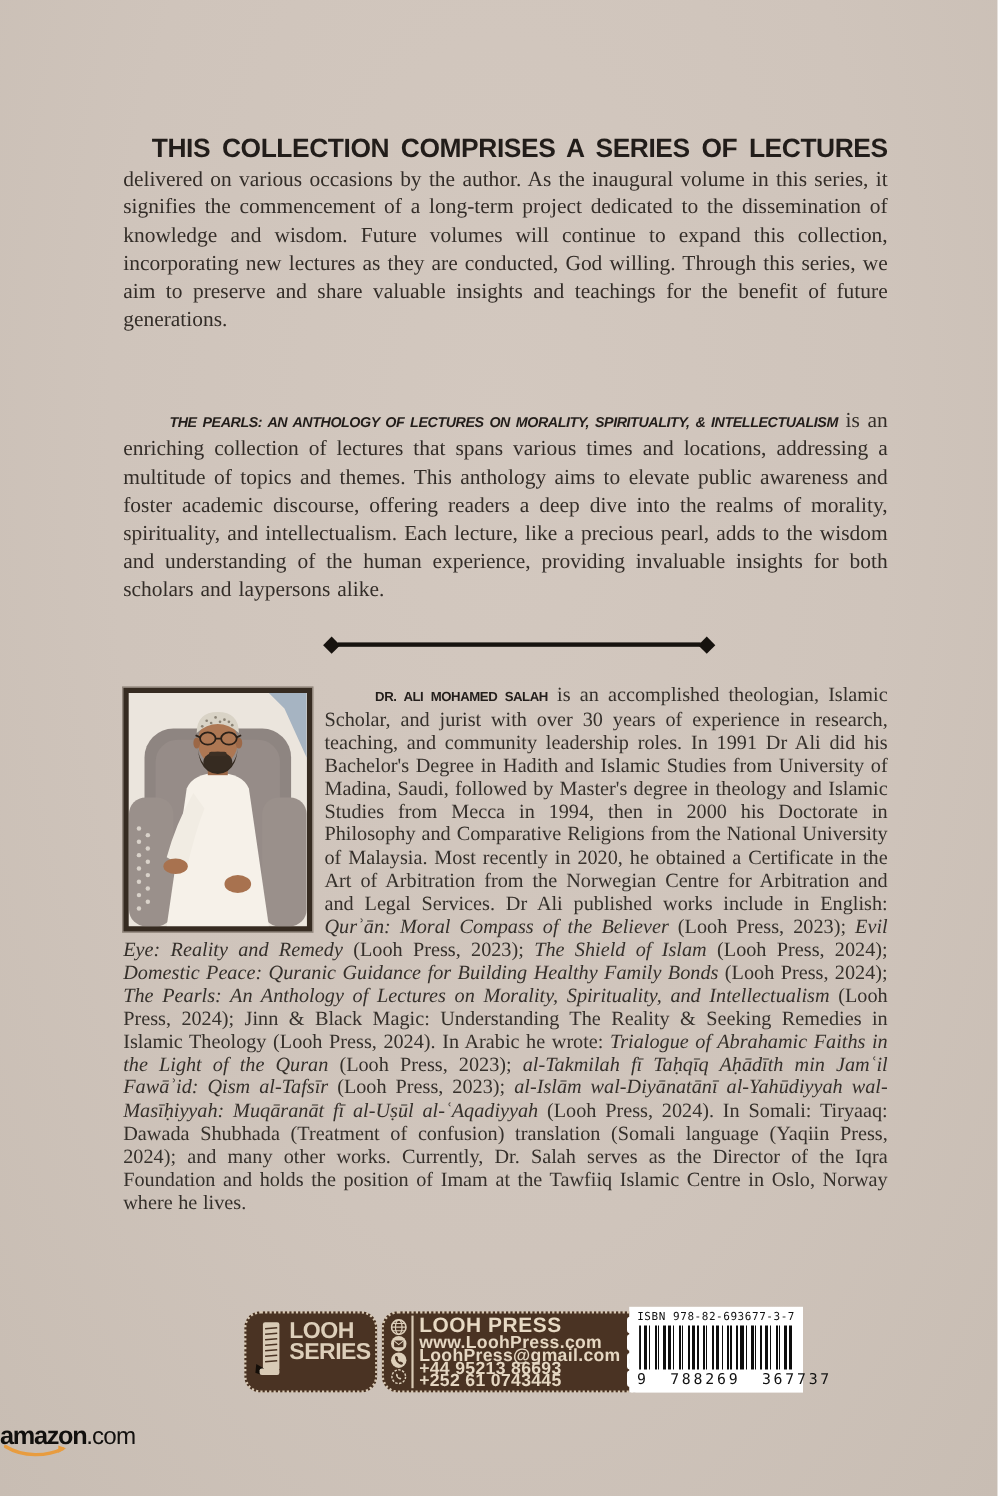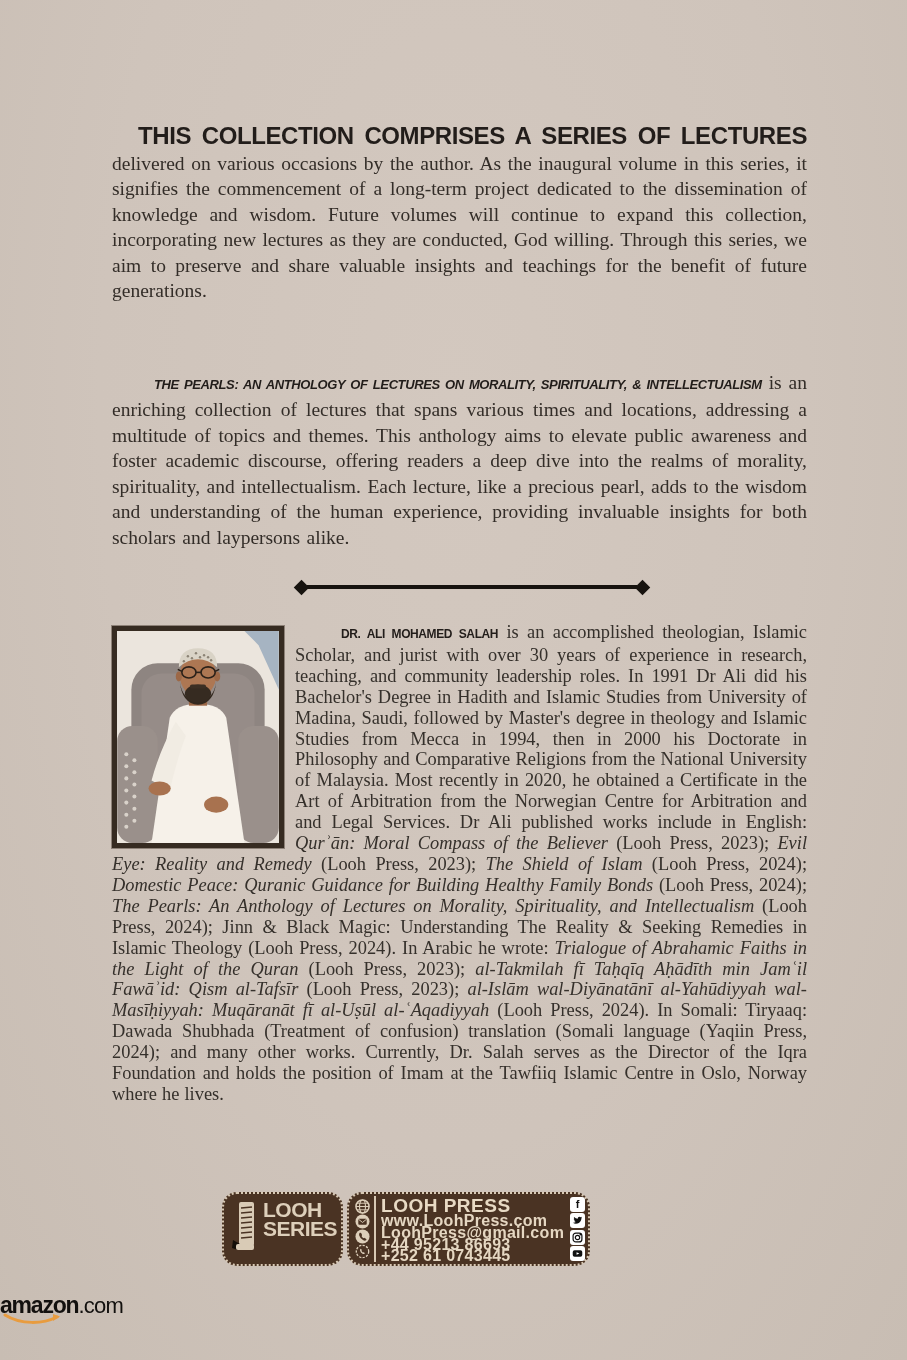--- a/index.html
+++ b/index.html
@@ -296,20 +296,25 @@
         <div class="social">
           <svg viewBox="0 0 12 12">
               <rect x="0.8" y="2.4" width="10.4" height="7.2" rx="2" fill="#111"></rect>
               <path d="M5 4.6 L8 6 L5 7.4 Z" fill="#fff"></path>
             </svg>
         </div>
       </div>
     </div>
   </div>
 
+  <div class="barcode-panel">
+    <div class="isbn-label">ISBN 978-82-693677-3-7</div>
+    <div class="bars"></div>
+    <div class="barcode-digits">9 788269 367737</div>
+  </div>
 
 
   <div class="amazon-row">
     <div class="amz">
       <span class="w">amazon</span><span class="t">.com</span>
       <svg viewBox="0 0 58 12">
         <path d="M2 2 C 18 12, 40 11, 54 4" fill="none" stroke="#e89c3f" stroke-width="3" stroke-linecap="round"></path>
         <path d="M50 1 L57 3.5 L50 8 Z" fill="#e89c3f"></path>
       </svg>
     </div>

